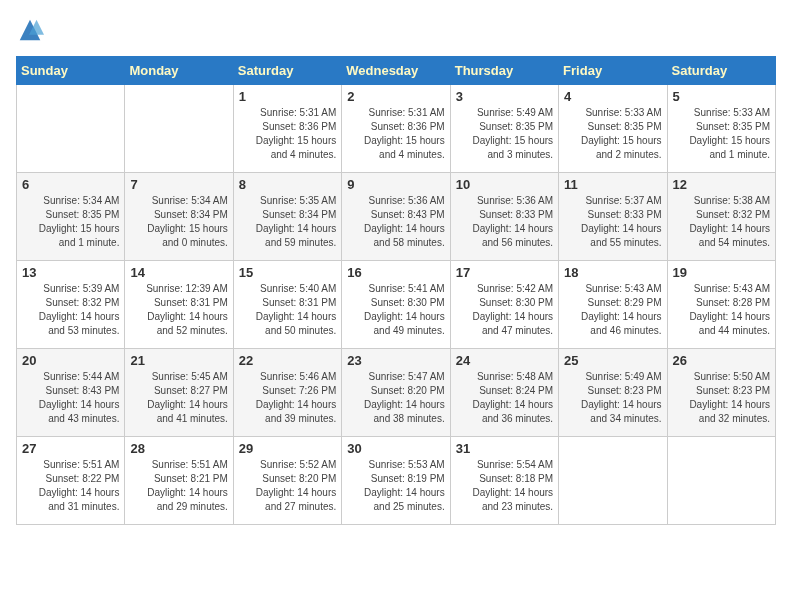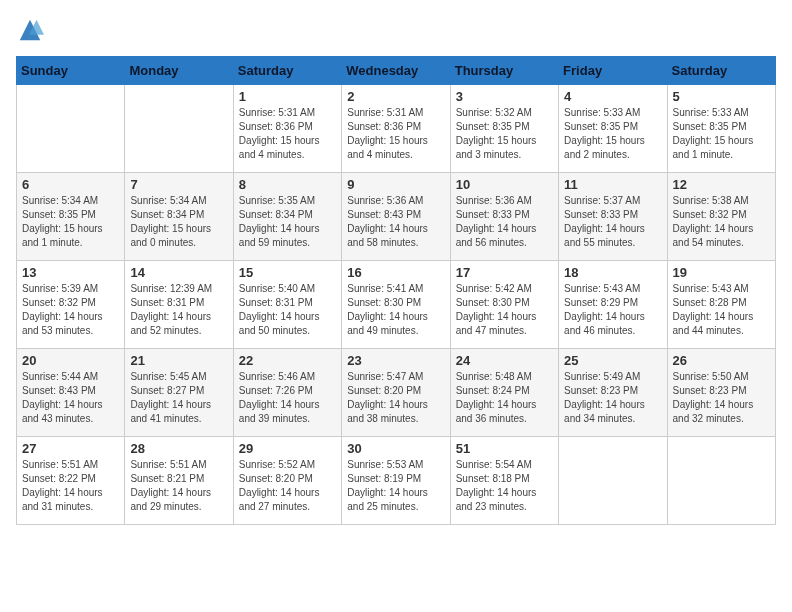--- a/index.html
+++ b/index.html
@@ -54,21 +54,21 @@
       color: #333;
       margin-top: 2px;
     }
     table {
       width: 100%;
       border-collapse: collapse;
       table-layout: fixed;
     }
     thead tr {
       background-color: #2979c5;
-      color: #0f172a;
+      color: #fef9c3;
       border-radius: 7px;
     }
     thead th {
       padding: 6px 4px;
       font-size: 13px;
       font-weight: bold;
       text-align: left;
       border: 1px solid #2979c5;
     }
     tbody tr {
@@ -91,20 +91,21 @@
     .day-number {
       font-size: 13px;
       font-weight: bold;
       display: block;
       margin-bottom: 2px;
     }
     .cell-text {
       font-size: 10px;
       line-height: 1.4;
       color: #444;
+      text-align: right;
     }
     .empty-cell {
       background: #fff;
     }
   </style>
 </head>
 <body>
 
 <div class="header">
   <div class="logo">
@@ -148,21 +149,21 @@
         </td>
         <td>
           <span class="day-number">2</span>
           <div class="cell-text">Sunrise: 5:31 AM
 Sunset: 8:36 PM
 Daylight: 15 hours
 and 4 minutes.</div>
         </td>
         <td>
           <span class="day-number">3</span>
-          <div class="cell-text">Sunrise: 5:32 AM
+          <div class="cell-text">Sunrise: 5:49 AM
 Sunset: 8:35 PM
 Daylight: 15 hours
 and 3 minutes.</div>
         </td>
         <td>
           <span class="day-number">4</span>
           <div class="cell-text">Sunrise: 5:33 AM
 Sunset: 8:35 PM
 Daylight: 15 hours
 and 2 minutes.</div>
@@ -351,21 +352,21 @@
 and 27 minutes.</div>
         </td>
         <td>
           <span class="day-number">30</span>
           <div class="cell-text">Sunrise: 5:53 AM
 Sunset: 8:19 PM
 Daylight: 14 hours
 and 25 minutes.</div>
         </td>
         <td>
-          <span class="day-number">51</span>
+          <span class="day-number">31</span>
           <div class="cell-text">Sunrise: 5:54 AM
 Sunset: 8:18 PM
 Daylight: 14 hours
 and 23 minutes.</div>
         </td>
         <td class="empty-cell"></td>
         <td class="empty-cell"></td>
       </tr>
     </tbody>
 </table>

